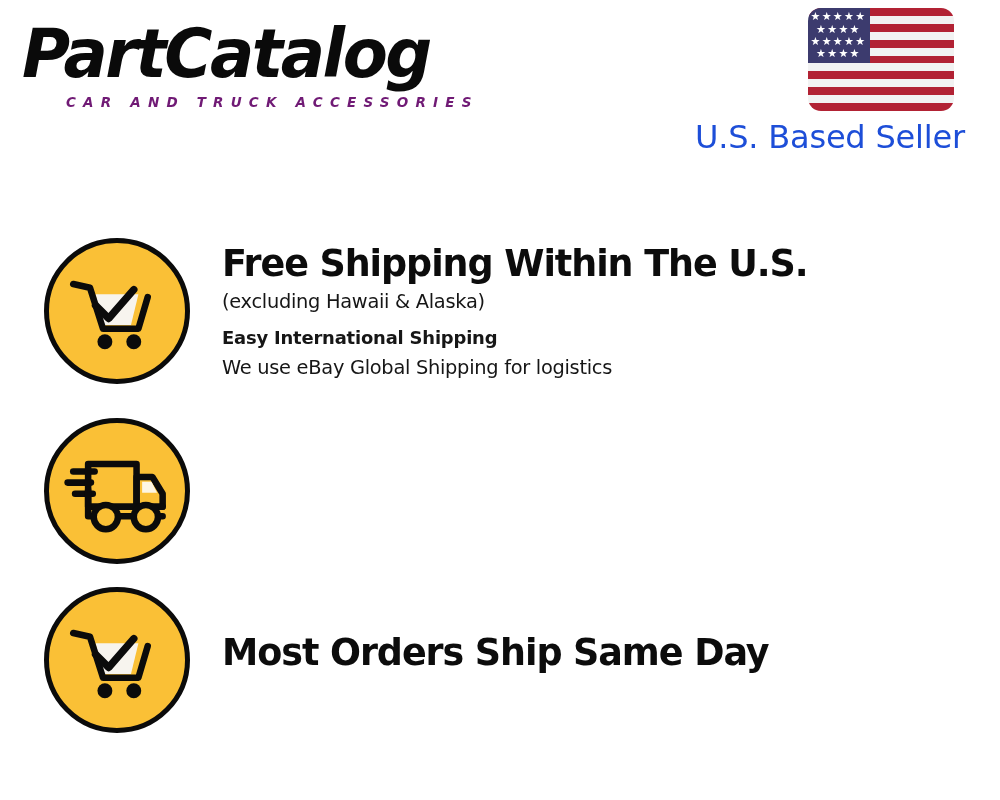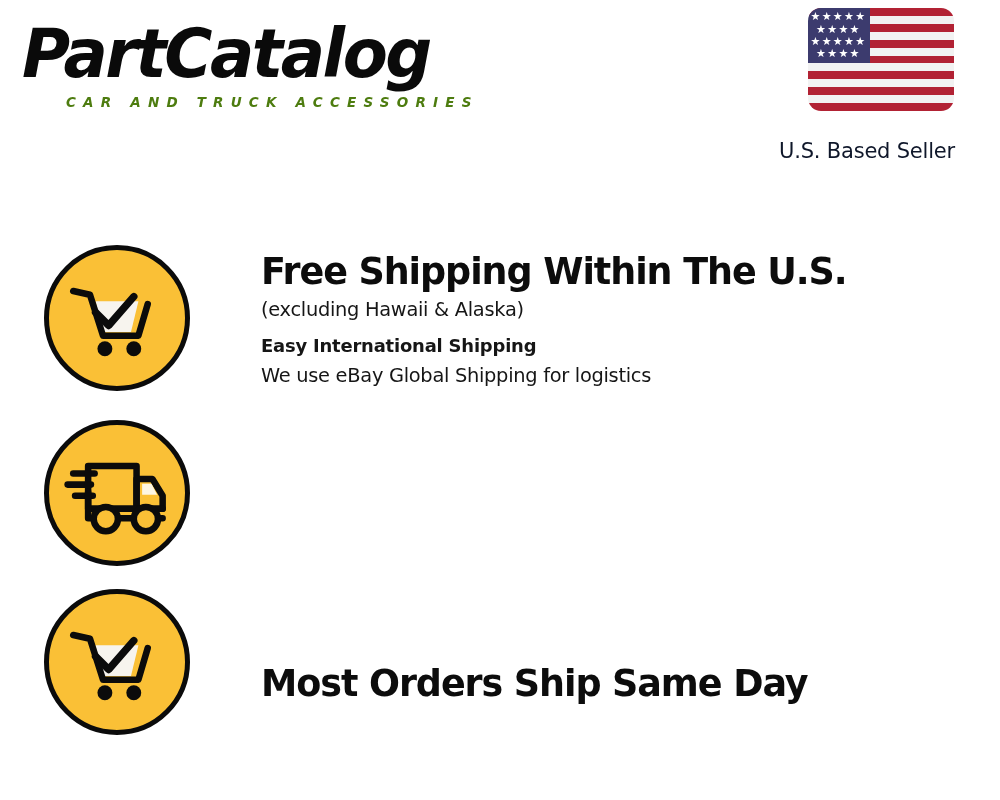--- a/index.html
+++ b/index.html
@@ -46,21 +46,21 @@
   }
   .brand-tagline {
     position: absolute;
     left: 44px;
     top: 76px;
     font-family: "DejaVu Sans", sans-serif;
     font-weight: bold;
     font-style: italic;
     font-size: 13.5px;
     letter-spacing: 7.2px;
-    color: #4d7c0f;
+    color: #701a75;
     white-space: nowrap;
   }
 
   
   .seller-badge {
     position: absolute;
     right: 14px;
     top: 8px;
     width: 260px;
     text-align: right;
@@ -91,44 +91,43 @@
     background: #3c3b6e;
   }
   .flag .star {
     position: absolute;
     color: #ffffff;
     font-size: 11px;
     line-height: 11px;
   }
   .seller-label {
     display: block;
-    margin-top: 17px;
+    margin-top: 3px;
     font-family: "DejaVu Sans", sans-serif;
     font-weight: normal;
-    font-size: 21px;
+    font-size: 32px;
     line-height: 38px;
-    color: #0f172a;
+    color: #1d4ed8;
     letter-spacing: -0.2px;
     white-space: nowrap;
   }
 
   
   .features {
     position: absolute;
     top: 238px;
     left: 0;
     width: 1000px;
   }
   .feature-row {
     position: absolute;
     left: 0;
     width: 916px;
     display: flex;
-    align-items: center;
-    gap: 39px;
+    align-items: flex-start;
   }
   .feature-row.r1 { top: 0px; height: 160px; }
   .feature-row.r2 { top: 180px; height: 150px; }
   .feature-row.r3 { top: 349px; height: 150px; }
 
   .icon-badge {
     position: relative;
     flex: 0 0 auto;
     width: 146px;
     height: 146px;

